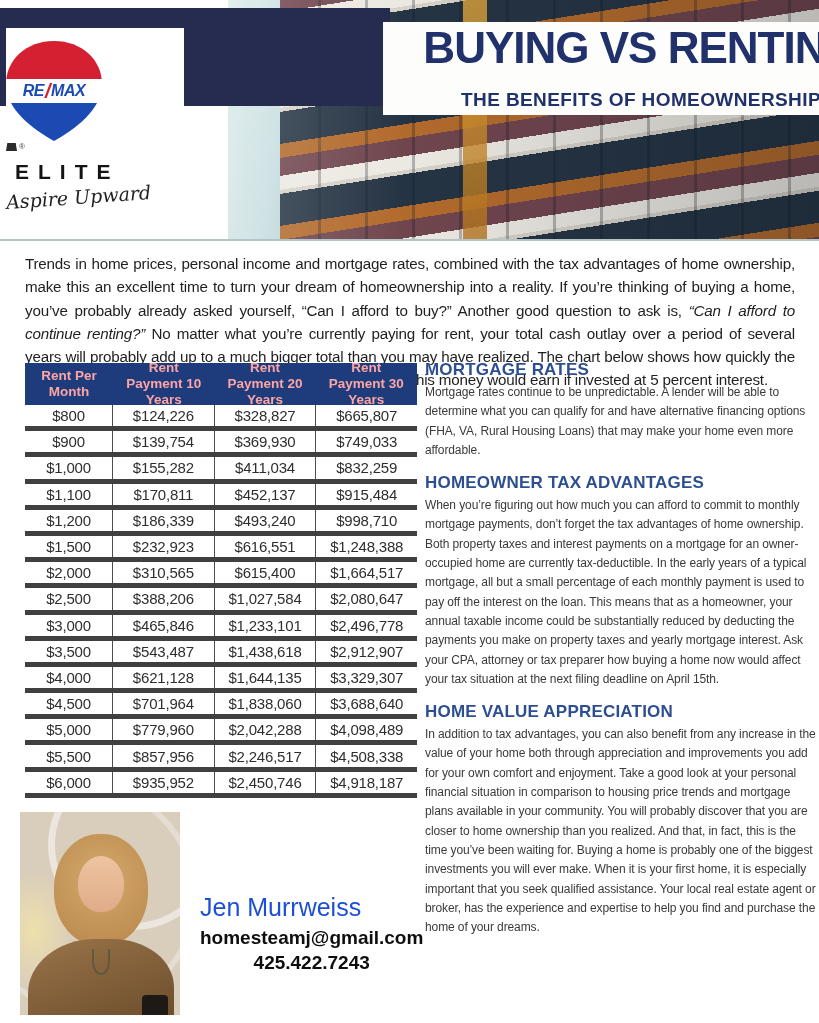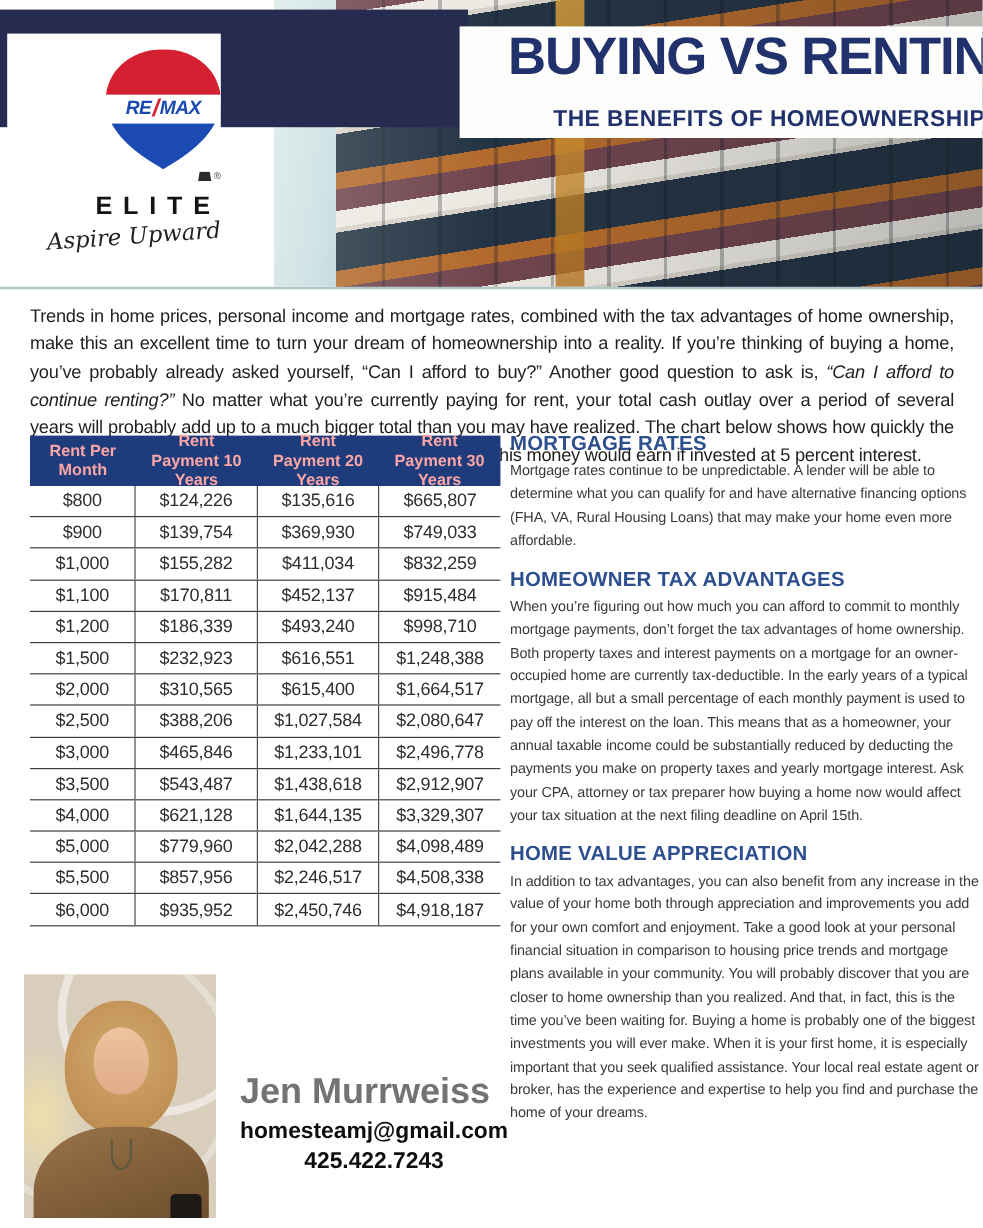--- a/index.html
+++ b/index.html
@@ -18,21 +18,21 @@
   .bp-mullions { position:absolute; left:90px; right:0; top:0; bottom:0; background:repeating-linear-gradient(90deg,rgba(18,26,36,.28) 0 3px,transparent 3px 47px); }
   .bp-accent { position:absolute; left:235px; top:0; width:24px; height:100%; background:linear-gradient(#e3a83b,#b5751f); opacity:.8; }
   .bp-shade { position:absolute; inset:0; background:linear-gradient(to right,rgba(255,255,255,.20) 0%,rgba(0,0,0,0) 30%,rgba(8,12,20,.22) 100%); }
 
   .navy-block { position:absolute; left:0; top:8px; width:390px; height:98px; background:var(--navy-block,#262c4f); }
 
   .title-band { position:absolute; left:383px; top:22px; width:516px; height:93px; background:#fdfdfc; display:flex; flex-direction:column; align-items:center; justify-content:center; }
   .title-band h1 { color:var(--title,#21316b); font-size:44px; font-weight:800; letter-spacing:-1px; line-height:1.02; white-space:nowrap; }
   .title-band .subtitle { color:var(--title,#21316b); font-size:19px; font-weight:700; letter-spacing:.4px; white-space:nowrap; margin-top:19px; }
 
-  .logo-card { position:absolute; left:6px; top:28px; width:178px; height:190px; background:#fff; display:flex; flex-direction:column; align-items:flex-end; padding-top:13px; }
+  .logo-card { position:absolute; left:6px; top:28px; width:178px; height:190px; background:#fff; display:flex; flex-direction:column; align-items:flex-start; padding-top:13px; }
   .balloon { position:relative; width:96px; height:100px; clip-path:path("M48 0 C76 0 96 19 96 43 C96 69 69 88 48 100 C27 88 0 69 0 43 C0 19 20 0 48 0 Z"); }
   .balloon .b-red   { position:absolute; left:0; right:0; top:0;    height:38%; background:var(--remax-red,#d42030); }
   .balloon .b-white { position:absolute; left:0; right:0; top:38%;  height:24%; background:#fff; }
   .balloon .b-blue  { position:absolute; left:0; right:0; top:62%;  height:38%; background:var(--remax-blue,#1b4ab2); }
   .balloon .b-brand { position:absolute; left:0; right:0; top:38%; height:24%; display:flex; align-items:center; justify-content:center;
     font-style:italic; font-weight:700; font-size:16px; letter-spacing:-.5px; }
   .balloon .re,.balloon .max { color:var(--remax-blue,#1b4ab2); }
   .balloon .slash { color:var(--remax-red,#d42030); font-size:20px; margin:0 1px; }
   .basket-row { display:flex; align-items:flex-start; margin-top:2px; height:12px; }
   .basket { width:11px; height:8px; background:#2b2b2b; clip-path:polygon(12% 0,88% 0,100% 100%,0 100%); display:inline-block; }
@@ -43,42 +43,42 @@
   
   .intro { position:absolute; left:25px; top:252px; width:770px; font-size:15.2px; line-height:23.3px; color:#1f1f1f; text-align:justify; letter-spacing:-.2px; }
   .intro em { font-style:italic; }
 
   
   .rent-table { position:absolute; left:25px; top:363px; width:392px; }
   .t-header { display:flex; background:var(--table-header-bg,#1e3c7c); color:#fca5a5; height:42px; }
   .t-header .cell { display:flex; align-items:center; justify-content:center; text-align:center; font-size:13.5px; font-weight:700; line-height:16px; padding:0 8px; }
   .cell.c0 { width:88px; flex:none; }
   .cell.c1,.cell.c2,.cell.c3 { flex:1; }
-  .t-row { display:flex; height:26.2px; border-bottom:1px solid #404040; }
+  .t-row { display:flex; height:26.2px; border-bottom:5px solid #404040; }
   .t-row .cell { display:flex; align-items:center; justify-content:center; font-size:15px; color:#2e2e2e; letter-spacing:-.2px; }
   .t-row .c0,.t-row .c1,.t-row .c2 { border-right:1px solid #4c4c4c; }
 
   
   .right-col { position:absolute; left:425px; top:360px; width:394px; }
   .info-section h2 { color:var(--section-heading,#2d4f8f); font-size:17px; font-weight:800; letter-spacing:.2px; margin-bottom:3px; }
   .info-section p { font-size:12px; line-height:19.3px; color:#3a3a3a; letter-spacing:-.1px; margin-bottom:13px; }
 
   
   .agent-photo { position:absolute; left:20px; top:812px; width:160px; height:203px; background:#d9cdbc; overflow:hidden; }
   .ap-circle1 { position:absolute; right:-38px; top:-52px; width:170px; height:170px; border:7px solid rgba(255,255,255,.5); border-radius:50%; }
   .ap-circle2 { position:absolute; right:-18px; top:-30px; width:230px; height:230px; border:6px solid rgba(255,255,255,.32); border-radius:50%; }
   .ap-glow { position:absolute; left:-26px; top:58px; width:80px; height:120px; background:radial-gradient(closest-side,#eee0ab,rgba(238,224,171,0)); }
   .ap-hair { position:absolute; left:34px; top:22px; width:94px; height:112px; background:radial-gradient(circle at 50% 40%,#d3a96c,#b8854a); border-radius:48%; }
   .ap-face { position:absolute; left:58px; top:44px; width:46px; height:56px; background:linear-gradient(#eec4a0,#e0ab88); border-radius:50% 50% 46% 46%; }
   .ap-body { position:absolute; left:8px; bottom:-4px; width:146px; height:80px; background:linear-gradient(160deg,#9a744a,#6c4d2c); border-radius:46% 42% 0 0 / 68% 60% 0 0; }
   .ap-necklace { position:absolute; left:72px; bottom:40px; width:18px; height:26px; border:2px solid #5d5a3e; border-top:none; border-radius:0 0 50% 50%; }
   .ap-camera { position:absolute; right:12px; bottom:0; width:26px; height:20px; background:#1d1a16; border-radius:4px 4px 0 0; }
 
   .contact { position:absolute; left:200px; top:893px; }
-  .contact-name { font-size:30px; font-weight:700; color:#737373; margin-bottom:3px; }
+  .contact-name { font-size:25px; font-weight:400; color:#1d4ed8; margin-bottom:3px; }
   .contact-email,.contact-phone { font-size:19px; font-weight:700; color:#0e0e0e; line-height:25px;text-align:center; }
 </style>
 </head>
 <body>
 
 <div class="page">
 
   <header class="header">
     <div class="building-photo">
       <div class="bp-sky"></div>
@@ -121,21 +121,21 @@
     <div class="t-header">
       <div class="cell c0">Rent Per Month</div>
       <div class="cell c1">Rent Payment 10 Years</div>
       <div class="cell c2">Rent Payment 20 Years</div>
       <div class="cell c3">Rent Payment 30 Years</div>
     </div>
     <div class="t-body">
         <div class="t-row">
           <div class="cell c0">$800</div>
           <div class="cell c1">$124,226</div>
-          <div class="cell c2">$135,616</div>
+          <div class="cell c2">$328,827</div>
           <div class="cell c3">$665,807</div>
         </div>
         <div class="t-row">
           <div class="cell c0">$900</div>
           <div class="cell c1">$139,754</div>
           <div class="cell c2">$369,930</div>
           <div class="cell c3">$749,033</div>
         </div>
         <div class="t-row">
           <div class="cell c0">$1,000</div>
@@ -183,20 +183,26 @@
           <div class="cell c0">$3,500</div>
           <div class="cell c1">$543,487</div>
           <div class="cell c2">$1,438,618</div>
           <div class="cell c3">$2,912,907</div>
         </div>
         <div class="t-row">
           <div class="cell c0">$4,000</div>
           <div class="cell c1">$621,128</div>
           <div class="cell c2">$1,644,135</div>
           <div class="cell c3">$3,329,307</div>
+        </div>
+        <div class="t-row">
+          <div class="cell c0">$4,500</div>
+          <div class="cell c1">$701,964</div>
+          <div class="cell c2">$1,838,060</div>
+          <div class="cell c3">$3,688,640</div>
         </div>
         <div class="t-row">
           <div class="cell c0">$5,000</div>
           <div class="cell c1">$779,960</div>
           <div class="cell c2">$2,042,288</div>
           <div class="cell c3">$4,098,489</div>
         </div>
         <div class="t-row">
           <div class="cell c0">$5,500</div>
           <div class="cell c1">$857,956</div>

